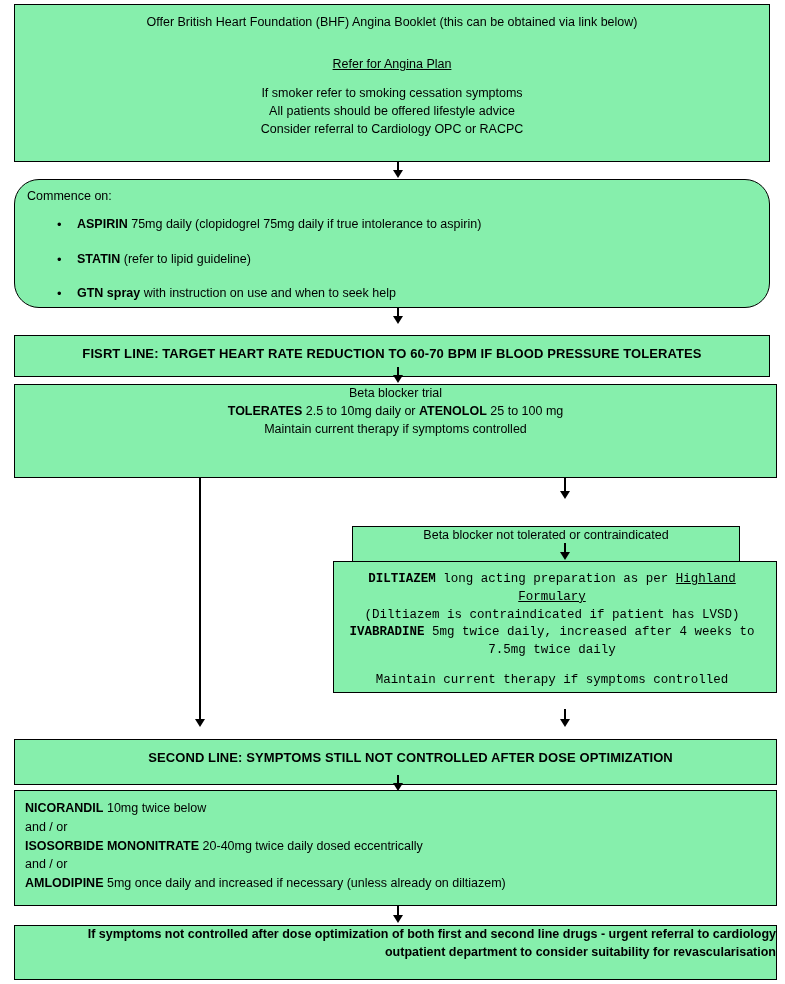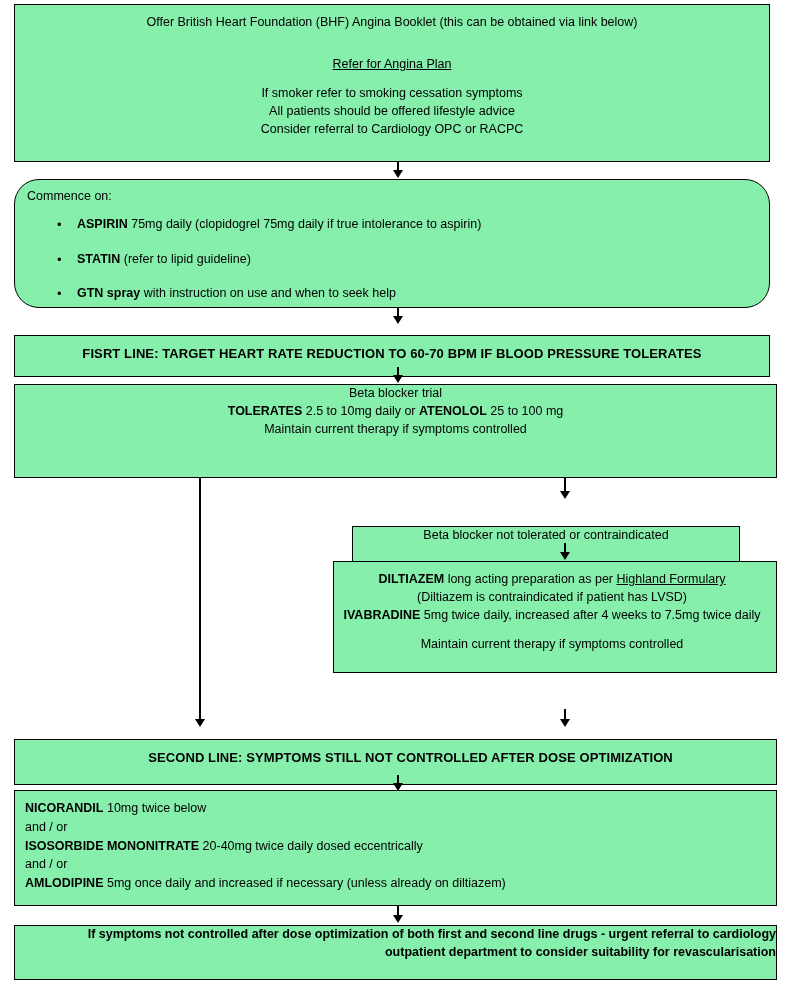--- a/index.html
+++ b/index.html
@@ -145,21 +145,21 @@
   <div class="vline" style="left:564px; top:478px; height:15px;"></div>
   <div class="arrowhead" style="left:560px; top:491px;"></div>
 
   <div class="box ctr" style="left:352px; top:501px; width:388px; height:42px; margin-top:25px;">
     <span>Beta blocker not tolerated or contraindicated</span>
   </div>
 
   <div class="vline" style="left:564px; top:543px; height:12px;"></div>
   <div class="arrowhead" style="left:560px; top:552px;"></div>
 
-  <div class="box ctr" style="left:333px; top:561px; width:444px; height:112px; padding:9px 10px 0 4px;">
+  <div class="box ctr" style="left:333px; top:561px; width:444px; height:132px; padding:9px 10px 0 4px;font-family:Liberation Mono, monospace;">
     <span class="line"><span class="b">DILTIAZEM</span><span> long acting preparation as per </span><span class="u">Highland Formulary</span></span>
     <span class="line">(Diltiazem is contraindicated if patient has LVSD)</span>
     <span class="line"><span class="b">IVABRADINE</span><span>  5mg twice daily, increased after 4 weeks to 7.5mg twice daily</span></span>
     <span class="blank"></span>
     <span class="line">Maintain current therapy if symptoms controlled</span>
   </div>
 
   <div class="vline" style="left:564px; top:709px; height:12px;"></div>
   <div class="arrowhead" style="left:560px; top:719px;"></div>
 

